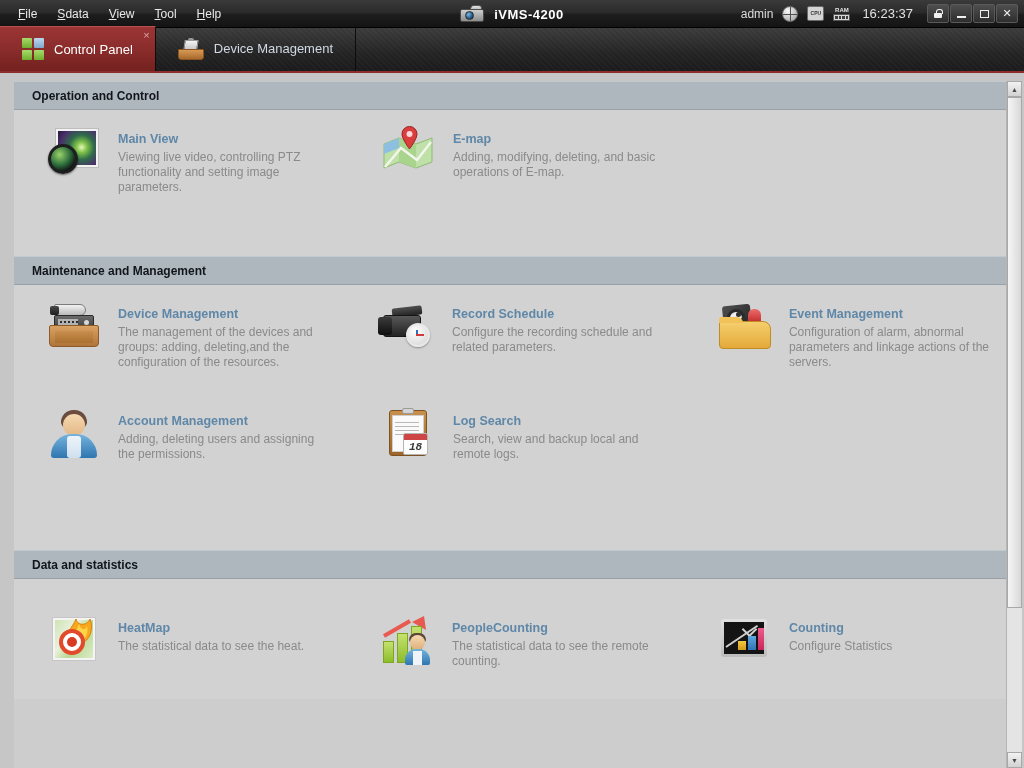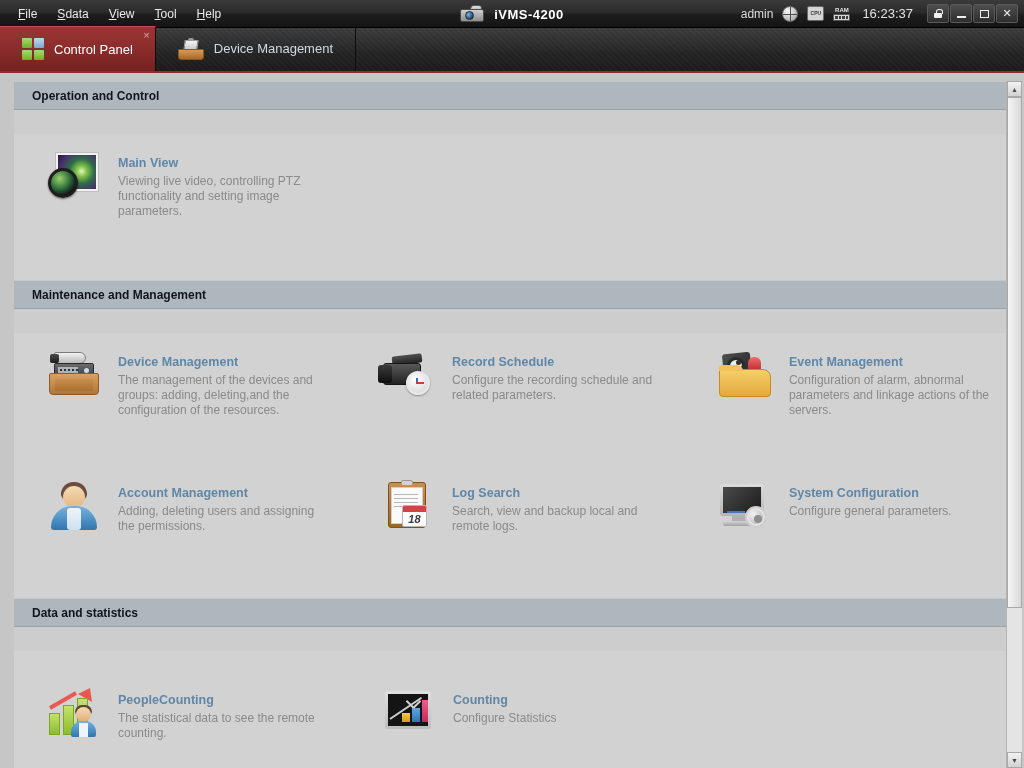--- a/index.html
+++ b/index.html
@@ -171,40 +171,40 @@
   }
 
   .section-head {
     height: 29px; background: #adb7bd;
     border-top: 1px solid #c2cace; border-bottom: 1px solid #97a1a7;
     display: flex; align-items: center; padding-left: 18px;
     font-size: 12px; font-weight: bold; color: #10161b;
   }
   .section-body { background: #d2d2d2; }
 
-  .row { display: flex; margin-top: 24px; }
+  .row { display: flex; }
   .cell {
     display: flex; gap: 16px; padding: 16px 10px 4px 32px;
     width: 341px; align-items: flex-start;
   }
   .cell:nth-child(1) { width: 355px; }
   .cell:nth-child(2) { width: 340px; padding-left: 12px; }
   .cell:nth-child(3) { width: 300px; padding-left: 10px; }
   .cell-text { padding-top: 6px; min-width: 0; }
   .cell-title {
     font-size: 12.5px; font-weight: bold; color: #5f87a8;
     margin-bottom: 4px; cursor: pointer; white-space: nowrap;
   }
   .cell-desc {
     font-size: 12px; color: #8a8a8a; line-height: 15px;
     max-width: 212px; white-space: pre-line;
   }
   .cell:nth-child(3) .cell-desc { max-width: 215px; }
 
-  .ico { width: 56px; height: 52px; flex: 0 0 56px; position: relative; }
+  .ico { width: 56px; height: 52px; flex: 0 0 56px; position: relative; font-family: Liberation Mono, monospace; }
 
   
   .i-mainview .mv-photo {
     position: absolute; left: 9px; top: 2px; width: 44px; height: 40px;
     background: #f2f2f2; border: 1px solid #bdbdbd; padding: 2px;
   }
   .i-mainview .mv-in {
     width: 100%; height: 100%;
     background: radial-gradient(circle at 62% 48%, #e8f6b8 0%, #7fc24a 18%, #2f6b4a 42%, #4a2f6b 72%, #241538 100%);
   }
@@ -603,20 +603,38 @@
               </div>
             <div class="mv-lens"></div>
           </div>
           <div class="cell-text">
             <div class="cell-title">Main View</div>
             <div class="cell-desc">Viewing live video, controlling PTZ functionality and setting image parameters.</div>
           </div>
         </div>
 
 
+        <div class="cell">
+          <div class="ico i-emap">
+            <svg class="map" viewBox="0 0 50 36">
+              <path d="M1 10 L16 4 L33 10 L49 4 L49 28 L33 34 L16 28 L1 34 Z" fill="#bfe0a8" stroke="#8fbb72" stroke-width="1"></path>
+              <path d="M16 4 L16 28 L33 34 L33 10 Z" fill="#a8d48e"></path>
+              <path d="M1 10 L16 4 L16 14 L1 20 Z" fill="#8dc0e0"></path>
+              <path d="M2 33 L18 14 L34 26 L48 8" fill="none" stroke="#f2f6ea" stroke-width="2.5"></path>
+            </svg>
+            <svg class="pin" viewBox="0 0 17 24">
+              <path d="M8.5 23 C8.5 23 16 13 16 8 A7.5 7.5 0 1 0 1 8 C1 13 8.5 23 8.5 23 Z" fill="#d93f3f" stroke="#9c2020" stroke-width="1"></path>
+              <circle cx="8.5" cy="8" r="3" fill="#ffd9d9"></circle>
+            </svg>
+          </div>
+          <div class="cell-text">
+            <div class="cell-title">E-map</div>
+            <div class="cell-desc">Adding, modifying, deleting, and basic operations of E-map.</div>
+          </div>
+        </div>
 
       </div>
     </div>
 
     <div class="section-head">Maintenance and Management</div>
     <div class="section-body" style="height:265px">
       <div class="row">
 
         <div class="cell">
           <div class="ico i-dev">
@@ -692,43 +710,44 @@
               <div class="lg-cal-top"></div>
               <div class="lg-cal-num">18</div>
             </div>
           </div>
           <div class="cell-text">
             <div class="cell-title">Log Search</div>
             <div class="cell-desc">Search, view and backup local and remote logs.</div>
           </div>
         </div>
 
-        <div class="cell">
-          <div class="ico i-sys">
-            <div class="sc-mon">
-                <div class="sc-screen"></div>
-              </div>
-            <div class="sc-bar"></div>
-            <div class="sc-stand"></div>
-            <div class="sc-base"></div>
-            <div class="sc-gear"></div>
-          </div>
-          <div class="cell-text">
-            <div class="cell-title">System Configuration</div>
-            <div class="cell-desc">Configure general parameters.</div>
-          </div>
-        </div>
 
       </div>
     </div>
 
     <div class="section-head">Data and statistics</div>
     <div class="section-body" style="height:120px">
       <div class="row" style="padding-top:20px">
 
+        <div class="cell">
+          <div class="ico i-heat">
+            <div class="hm-card">
+                <div class="hm-in"></div>
+              </div>
+            <svg class="hm-flame" viewBox="0 0 30 28">
+              <path d="M4 26 C0 16 8 12 12 2 C14 10 24 8 26 2 C30 12 26 24 16 27 C10 28 6 28 4 26 Z" fill="#f8a81c" stroke="#e07d10" stroke-width="1"></path>
+              <path d="M9 24 C7 17 13 14 15 7 C17 14 22 13 23 9 C25 16 21 24 15 25 Z" fill="#fdd44a"></path>
+            </svg>
+            <div class="hm-target"></div>
+          </div>
+          <div class="cell-text">
+            <div class="cell-title">HeatMap</div>
+            <div class="cell-desc">The statistical data to see the heat.</div>
+          </div>
+        </div>
 
         <div class="cell">
           <div class="ico i-pc">
             <svg class="pc-arrow" viewBox="0 0 44 22">
               <path d="M2 20 L28 5" stroke="#e8594f" stroke-width="4" fill="none"></path>
               <path d="M42 0 L44 14 L30 6 Z" fill="#e8594f"></path>
             </svg>
             <div class="pc-bar pc-b1"></div>
             <div class="pc-bar pc-b2"></div>
             <div class="pc-bar pc-b3"></div>

